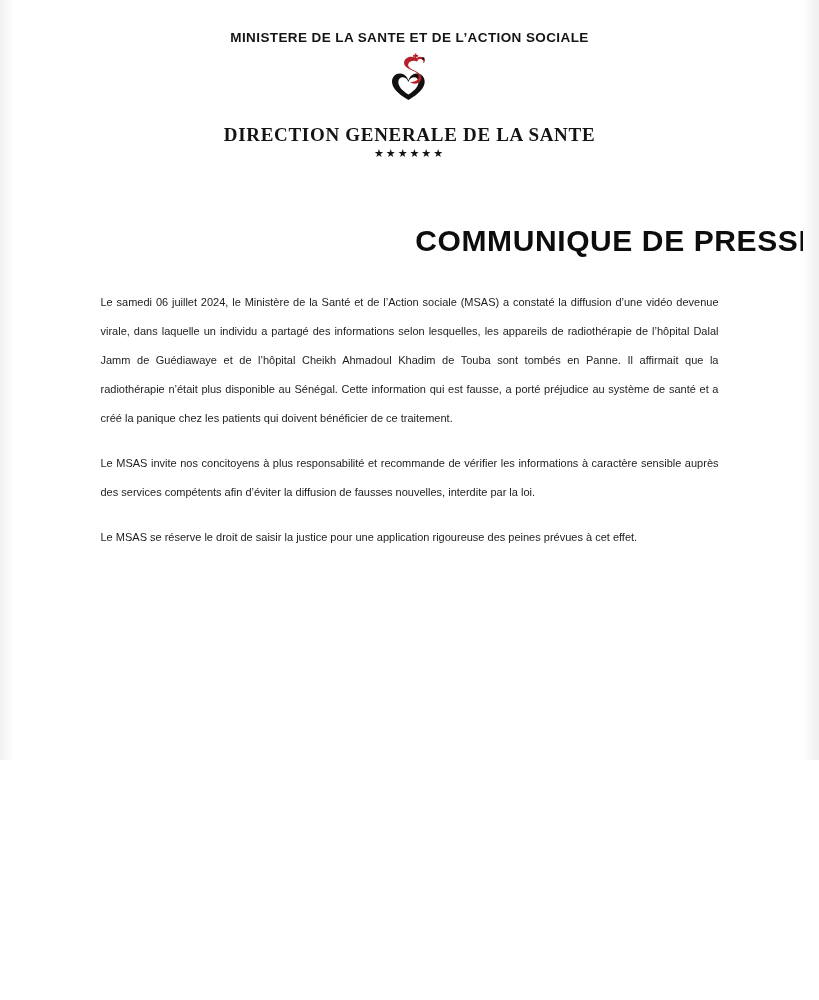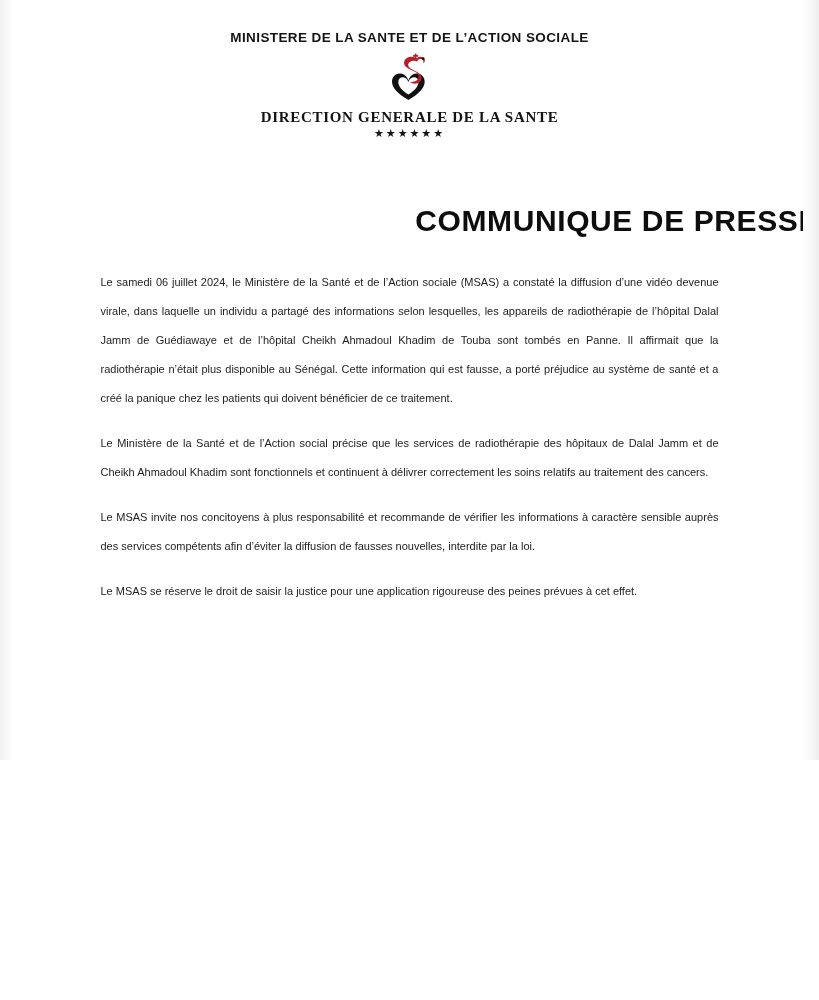--- a/index.html
+++ b/index.html
@@ -53,24 +53,24 @@
     white-space: nowrap;
   }
   .logo-wrap {
     margin-top: 8px;
     height: 52px;
     display: flex;
     align-items: center;
     justify-content: center;
   }
   .dgs-line {
-    margin-top: 4px;
+    margin-top: 19px;
     font-family: "Liberation Serif", serif;
     font-weight: bold;
-    font-size: 15px;
+    font-size: 19px;
     letter-spacing: 0.7px;
     color: #141414;
   }
   .dots {
     margin-top: 1px;
     font-family: "Liberation Sans", sans-serif;
     font-size: 11px;
     letter-spacing: 2px;
     color: #141414;
   }
@@ -160,21 +160,20 @@
 
     <div class="dgs-line">DIRECTION GENERALE DE LA SANTE</div>
 
     <div class="dots">★★★★★★</div>
   </div>
 
   <div class="doc-title">COMMUNIQUE DE PRESSE</div>
 
   <div class="body-copy">
     <p>Le samedi 06 juillet 2024, le Ministère de la Santé et de l’Action sociale (MSAS) a constaté la diffusion d’une vidéo devenue virale, dans laquelle un individu a partagé des informations selon lesquelles, les appareils de radiothérapie de l’hôpital Dalal Jamm de Guédiawaye et de l’hôpital Cheikh Ahmadoul Khadim de Touba sont tombés en Panne. Il affirmait que la radiothérapie n’était plus disponible au Sénégal. Cette information qui est fausse, a porté préjudice au système de santé et a créé la panique chez les patients qui doivent bénéficier de ce traitement.</p>
-    <p>Le Ministère de la Santé et de l’Action social précise que les services de radiothérapie des hôpitaux de Dalal Jamm et de Cheikh Ahmadoul Khadim sont fonctionnels et continuent à délivrer correctement les soins relatifs au traitement des cancers.</p>
     <p> Le MSAS invite nos concitoyens à plus responsabilité et recommande de vérifier les informations à caractère sensible auprès des services compétents afin d’éviter la diffusion de fausses nouvelles, interdite par la loi.</p>
     <p>Le MSAS se réserve le droit de saisir la justice pour une application  rigoureuse des peines prévues à cet effet.</p>
   </div>
 
   <div class="signature">La cellule de communication du MSAS</div>
 
   <div class="stamp">
     <svg viewBox="0 0 175 165" aria-hidden="true">
       <defs>
         <path id="arcTop" d="M 20 92 A 68 68 0 0 1 156 92"></path>

